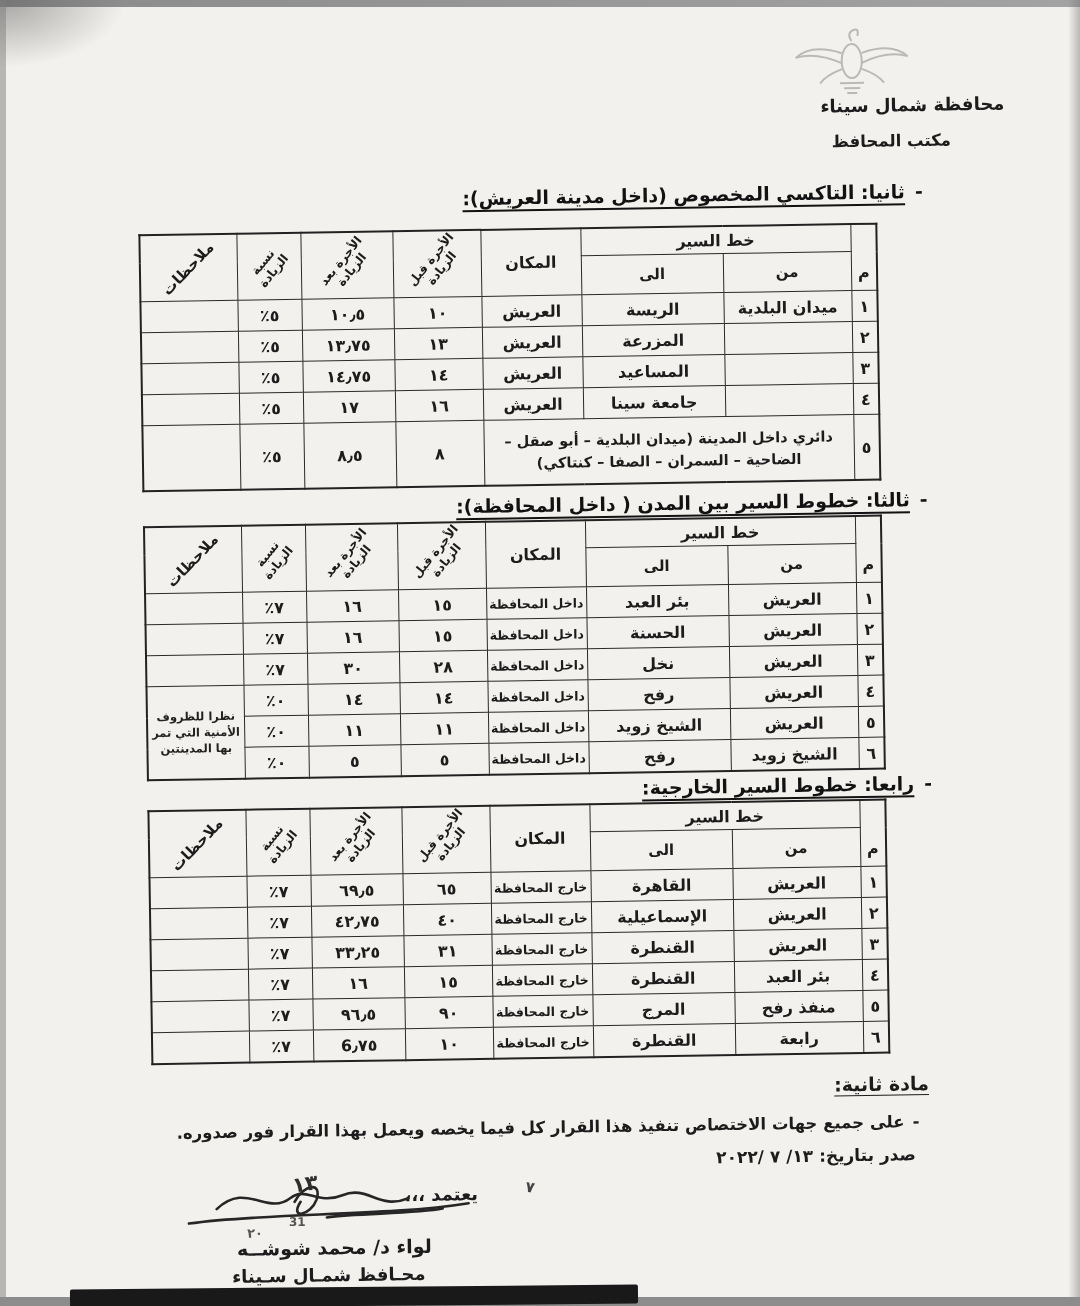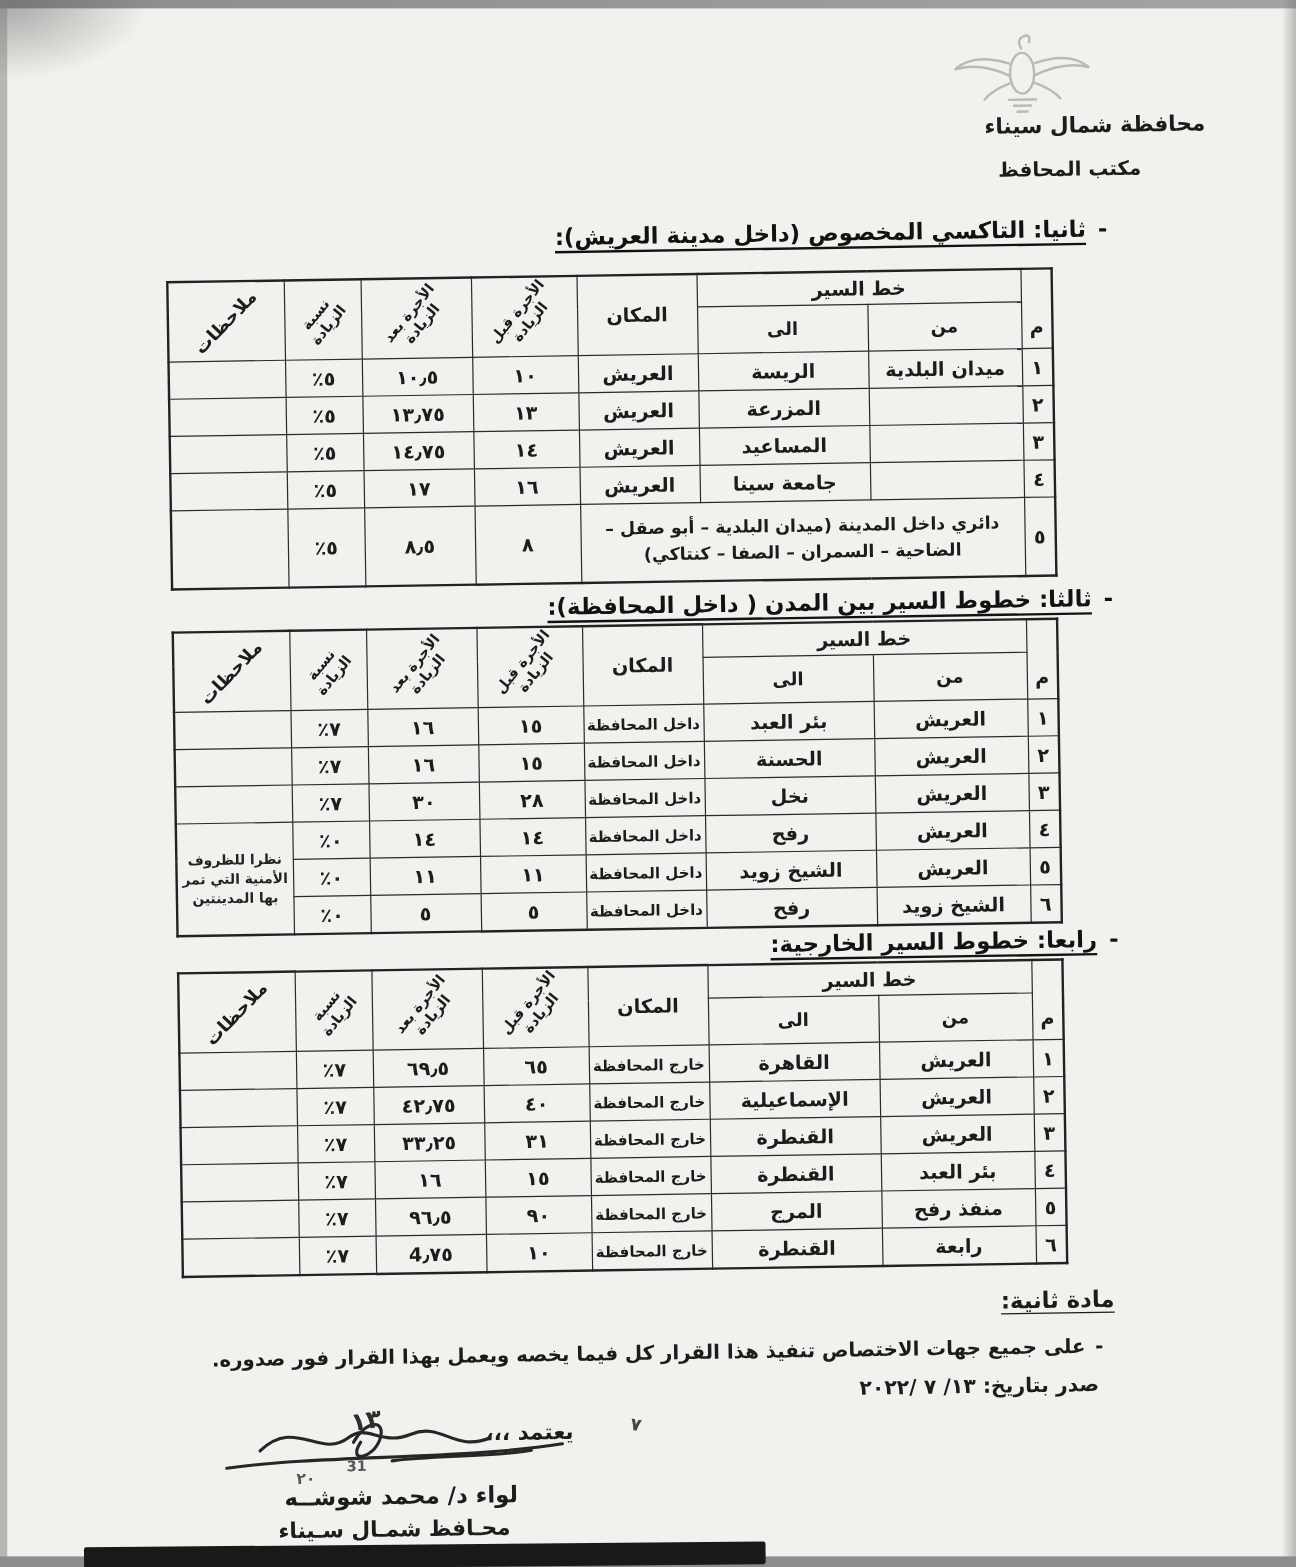--- a/index.html
+++ b/index.html
@@ -340,21 +340,21 @@
               <td>٩٦٫٥</td>
               <td>٧٪</td>
               <td></td>
             </tr>
             <tr>
               <td>٦</td>
               <td>رابعة</td>
               <td>القنطرة</td>
               <td class="small">خارج المحافظة</td>
               <td>١٠</td>
-              <td>4٫٧٥</td>
+              <td>6٫٧٥</td>
               <td>٧٪</td>
               <td></td>
             </tr>
           </tbody>
       </table>
 
       <div class="article-title">
         <span class="t">مادة ثانية:</span>
       </div>
       <div class="para">

